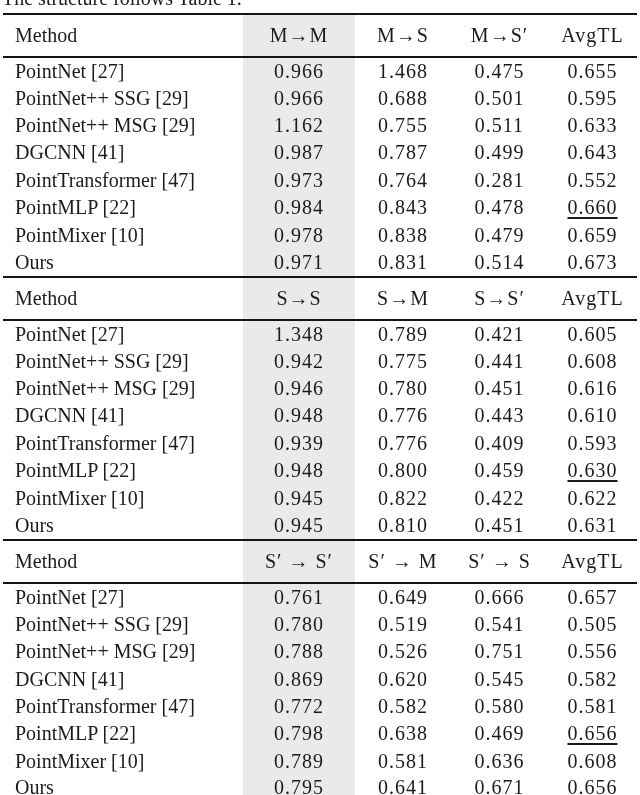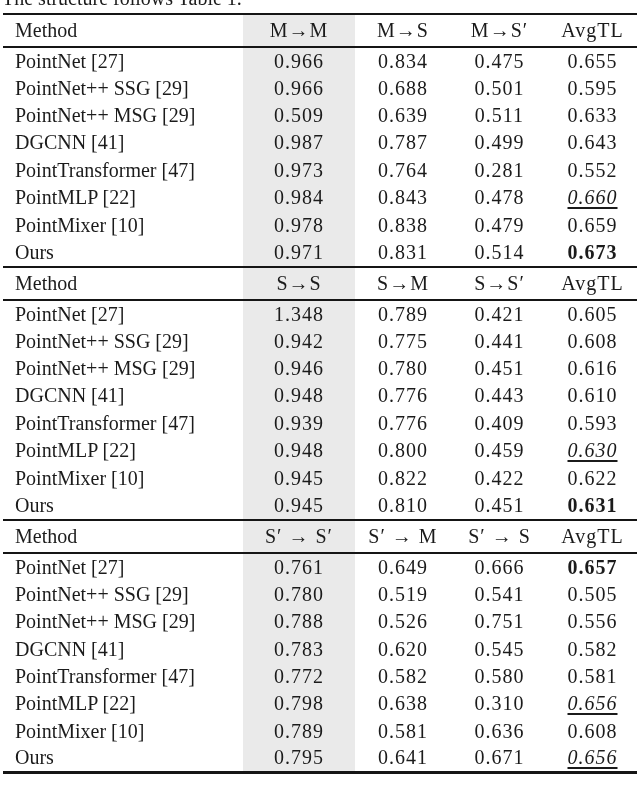--- a/index.html
+++ b/index.html
@@ -38,37 +38,36 @@
   table.block.last {
     border-bottom: 3px solid #151515;
   }
   th, td {
     padding: 0;
     font-weight: normal;
     font-size: 20px;
     white-space: nowrap;
     overflow: hidden;
   }
-  thead tr { height: 33px; }
+  thead tr { height: 43px; }
   thead th { border-bottom: 2px solid #151515; }
   tbody tr { height: 27.4px; }
   .method-col {
     text-align: left;
     padding-left: 12px;
   }
   .num {
     text-align: center;
     letter-spacing: 1px;
   }
   .shaded { background: #eaeaea; }
-  .bold { font-weight: bold; }
+  .bold { font-weight: normal; }
   .underline {
     text-decoration: underline;
     text-underline-offset: 3px;
-    font-style: italic;
   }
   col.c-method { width: 240px; }
   col.c-src    { width: 112px; }
   col.c-t1     { width: 96px; }
   col.c-t2     { width: 97px; }
   col.c-avg    { width: 89px; }
 </style>
 </head>
 <body>
 
@@ -91,35 +90,35 @@
         <th class="num shaded">M→M</th>
         <th class="num">M→S</th>
         <th class="num">M→S′</th>
         <th class="num">AvgTL</th>
       </tr>
     </thead>
     <tbody>
         <tr>
     <td class="method-col">PointNet [27]</td>
     <td class="num shaded">0.966</td>
-    <td class="num">0.834</td>
+    <td class="num">1.468</td>
     <td class="num">0.475</td>
     <td class="num">0.655</td>
   </tr>
         <tr>
     <td class="method-col">PointNet++ SSG [29]</td>
     <td class="num shaded">0.966</td>
     <td class="num">0.688</td>
     <td class="num">0.501</td>
     <td class="num">0.595</td>
   </tr>
         <tr>
     <td class="method-col">PointNet++ MSG [29]</td>
-    <td class="num shaded">0.509</td>
-    <td class="num">0.639</td>
+    <td class="num shaded">1.162</td>
+    <td class="num">0.755</td>
     <td class="num">0.511</td>
     <td class="num">0.633</td>
   </tr>
         <tr>
     <td class="method-col">DGCNN [41]</td>
     <td class="num shaded">0.987</td>
     <td class="num">0.787</td>
     <td class="num">0.499</td>
     <td class="num">0.643</td>
   </tr>
@@ -263,37 +262,37 @@
   </tr>
         <tr>
     <td class="method-col">PointNet++ MSG [29]</td>
     <td class="num shaded">0.788</td>
     <td class="num">0.526</td>
     <td class="num">0.751</td>
     <td class="num">0.556</td>
   </tr>
         <tr>
     <td class="method-col">DGCNN [41]</td>
-    <td class="num shaded">0.783</td>
+    <td class="num shaded">0.869</td>
     <td class="num">0.620</td>
     <td class="num">0.545</td>
     <td class="num">0.582</td>
   </tr>
         <tr>
     <td class="method-col">PointTransformer [47]</td>
     <td class="num shaded">0.772</td>
     <td class="num">0.582</td>
     <td class="num">0.580</td>
     <td class="num">0.581</td>
   </tr>
         <tr>
     <td class="method-col">PointMLP [22]</td>
     <td class="num shaded">0.798</td>
     <td class="num">0.638</td>
-    <td class="num">0.310</td>
+    <td class="num">0.469</td>
     <td class="num underline">0.656</td>
   </tr>
         <tr>
     <td class="method-col">PointMixer [10]</td>
     <td class="num shaded">0.789</td>
     <td class="num">0.581</td>
     <td class="num">0.636</td>
     <td class="num">0.608</td>
   </tr>
         <tr>

